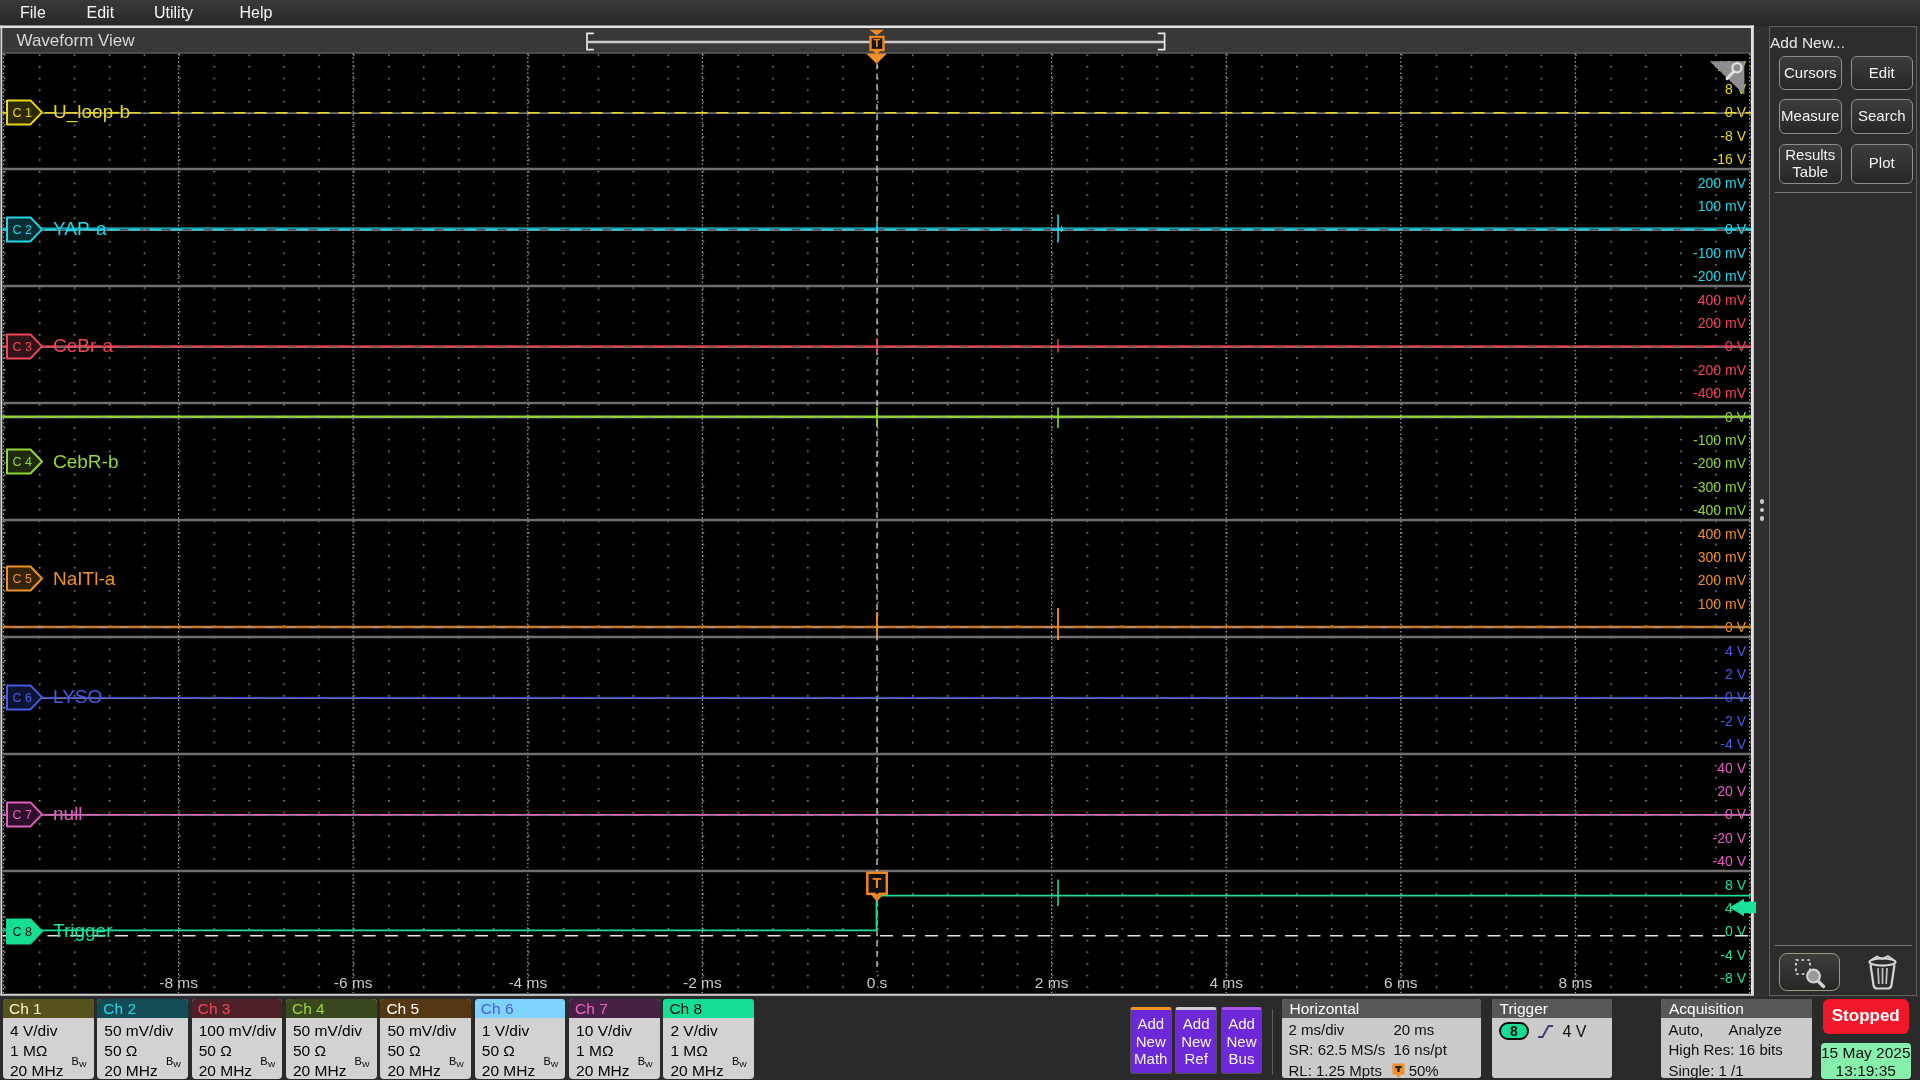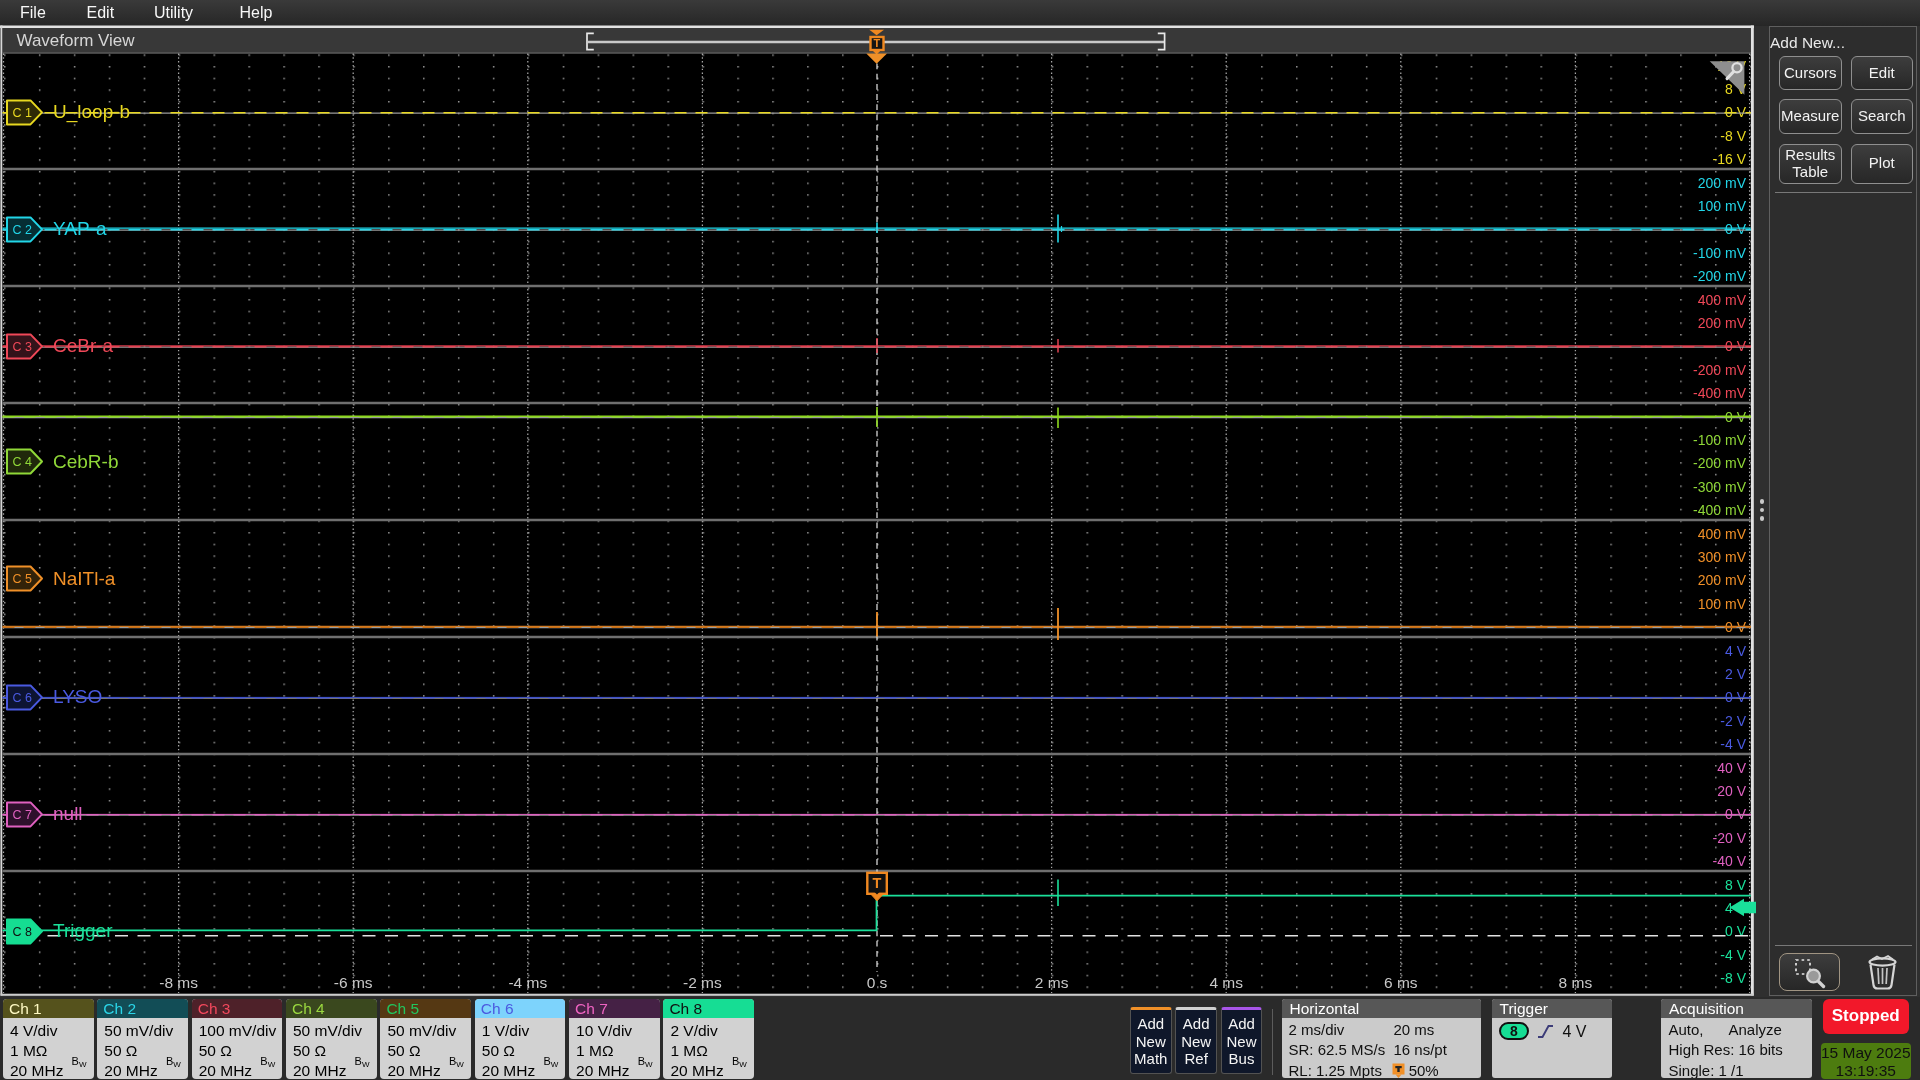--- a/index.html
+++ b/index.html
@@ -8,26 +8,26 @@
 #rp{position:absolute;left:1769px;top:26px;width:148px;height:970px;background:#2d2d2d;border:1px solid #5f5f5f;color:#e9e9e9}
 #rp .t{position:absolute;top:7px;width:100%;text-align:left;font-size:15.5px;font-weight:normal}
 .pb{position:absolute;background:linear-gradient(#3d3d3d,#272727);border:1px solid #8f8f8f;border-radius:6px;color:#f2f2f2;font-size:15px;display:flex;align-items:center;justify-content:center;text-align:center;line-height:16.5px}
 .sep{position:absolute;left:5px;width:137px;height:1px;background:#787878}
 #bb{position:absolute;left:0;top:996.5px;width:1920px;height:83.5px;background:#2a2a2a}
 .chb{position:absolute;top:2.5px;width:90.5px;height:79.5px;border-radius:4px;overflow:hidden;background:#d2d2d2}
 .chh{height:19px;font-size:15.5px;padding:1px 0 0 6px}
 .chd{font-size:15.5px;color:#000000;padding:3px 0 0 7px;line-height:19.8px;position:relative;height:60.5px;white-space:nowrap}
 .bw{position:absolute;right:7px;bottom:3.5px;font-size:11px;font-weight:normal}
 .bw span{font-size:8px;vertical-align:-2px}
-.ab{position:absolute;top:10.5px;width:41.5px;height:67px;background:#0f172a;border:1px solid #525252;border-radius:3px;color:#f5f5f5;font-size:15px;line-height:17.5px;text-align:center;padding-top:5px}
+.ab{position:absolute;top:10.5px;width:41.5px;height:67px;background:#6d28d9;border:1px solid #525252;border-radius:3px;color:#f5f5f5;font-size:15px;line-height:17.5px;text-align:center;padding-top:5px}
 .pnl{position:absolute;top:2px;height:79.5px;background:#cbcbcb;border-radius:3px;overflow:hidden}
 .ph{height:19px;background:#575757;color:#fff;font-size:15.5px;padding:0 0 0 8px;line-height:19px}
 .pr{position:absolute;font-size:15px;color:#101010;white-space:nowrap;line-height:16px}
 #stp{position:absolute;left:1822.5px;top:2.5px;width:86.5px;height:35px;background:#f2182a;border-radius:6px;color:#fff;font-weight:bold;font-size:17px;text-align:center;line-height:34px}
-#dt{position:absolute;left:1820.5px;top:46px;width:90.5px;height:36.5px;background:#4d7c0f;border-radius:4px;color:#101010;font-size:15.5px;text-align:center;line-height:18px;padding-top:1.5px;white-space:nowrap}
+#dt{position:absolute;left:1820.5px;top:46px;width:90.5px;height:36.5px;background:#86efac;border-radius:4px;color:#101010;font-size:15.5px;text-align:center;line-height:18px;padding-top:1.5px;white-space:nowrap}
 .grip{position:absolute;width:4.4px;height:4.4px;border-radius:50%;background:#c9c9c9;left:1760px}
 </style></head><body>
 <div id="menu">
     <span style="left:20px">File</span>
     <span style="left:86.5px">Edit</span>
     <span style="left:154px">Utility</span>
     <span style="left:239.5px">Help</span>
   </div>
 <svg id="wavesvg" width="1920" height="1080" font-family="Liberation Sans, sans-serif">
 <rect x="0" y="25.5" width="1754" height="2.6" fill="#e2e2e2"></rect>
@@ -224,21 +224,21 @@
     </div>
 <div class="chb" style="left:191.7px">
 <div class="chh" style="background:#4e2129;color:#f2485c">Ch 3</div>
 <div class="chd">100 mV/div<br>50 Ω<br>20 MHz<span class="bw">B<span>W</span></span></div>
     </div>
 <div class="chb" style="left:286.0px">
 <div class="chh" style="background:#3a481e;color:#9ad83f">Ch 4</div>
 <div class="chd">50 mV/div<br>50 Ω<br>20 MHz<span class="bw">B<span>W</span></span></div>
     </div>
 <div class="chb" style="left:380.4px">
-<div class="chh" style="background:#553813;color:#22c55e">Ch 5</div>
+<div class="chh" style="background:#553813;color:#ffffff">Ch 5</div>
 <div class="chd">50 mV/div<br>50 Ω<br>20 MHz<span class="bw">B<span>W</span></span></div>
     </div>
 <div class="chb" style="left:474.8px">
 <div class="chh" style="background:#7dd3fc;color:#4b5ae0">Ch 6</div>
 <div class="chd">1 V/div<br>50 Ω<br>20 MHz<span class="bw">B<span>W</span></span></div>
     </div>
 <div class="chb" style="left:569.1px">
 <div class="chh" style="background:#452145;color:#ef63c2">Ch 7</div>
 <div class="chd">10 V/div<br>1 MΩ<br>20 MHz<span class="bw">B<span>W</span></span></div>
     </div>

